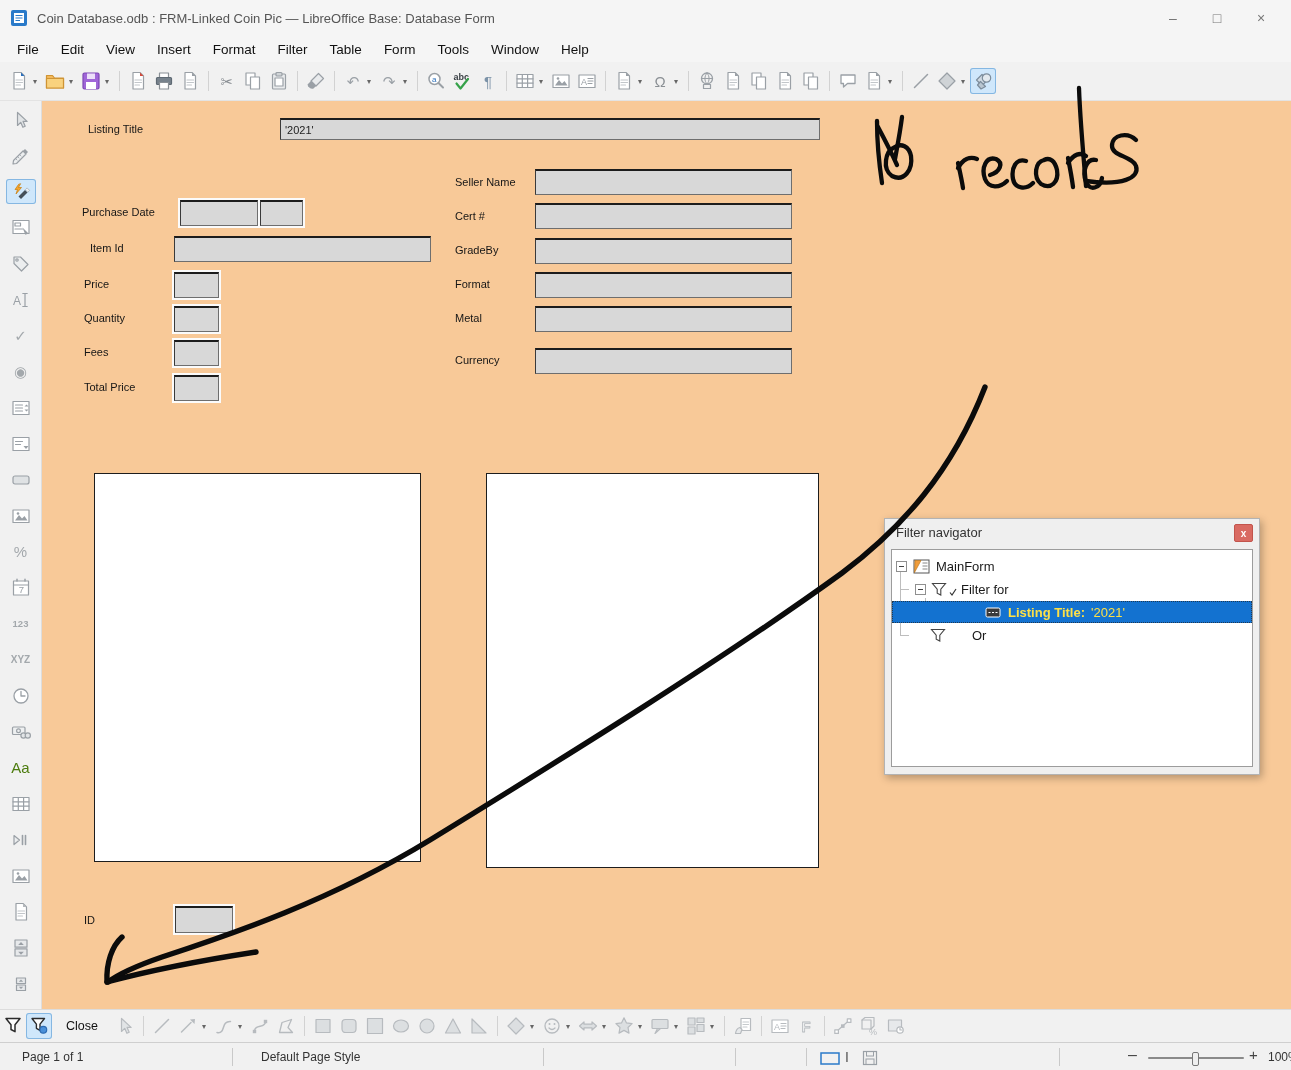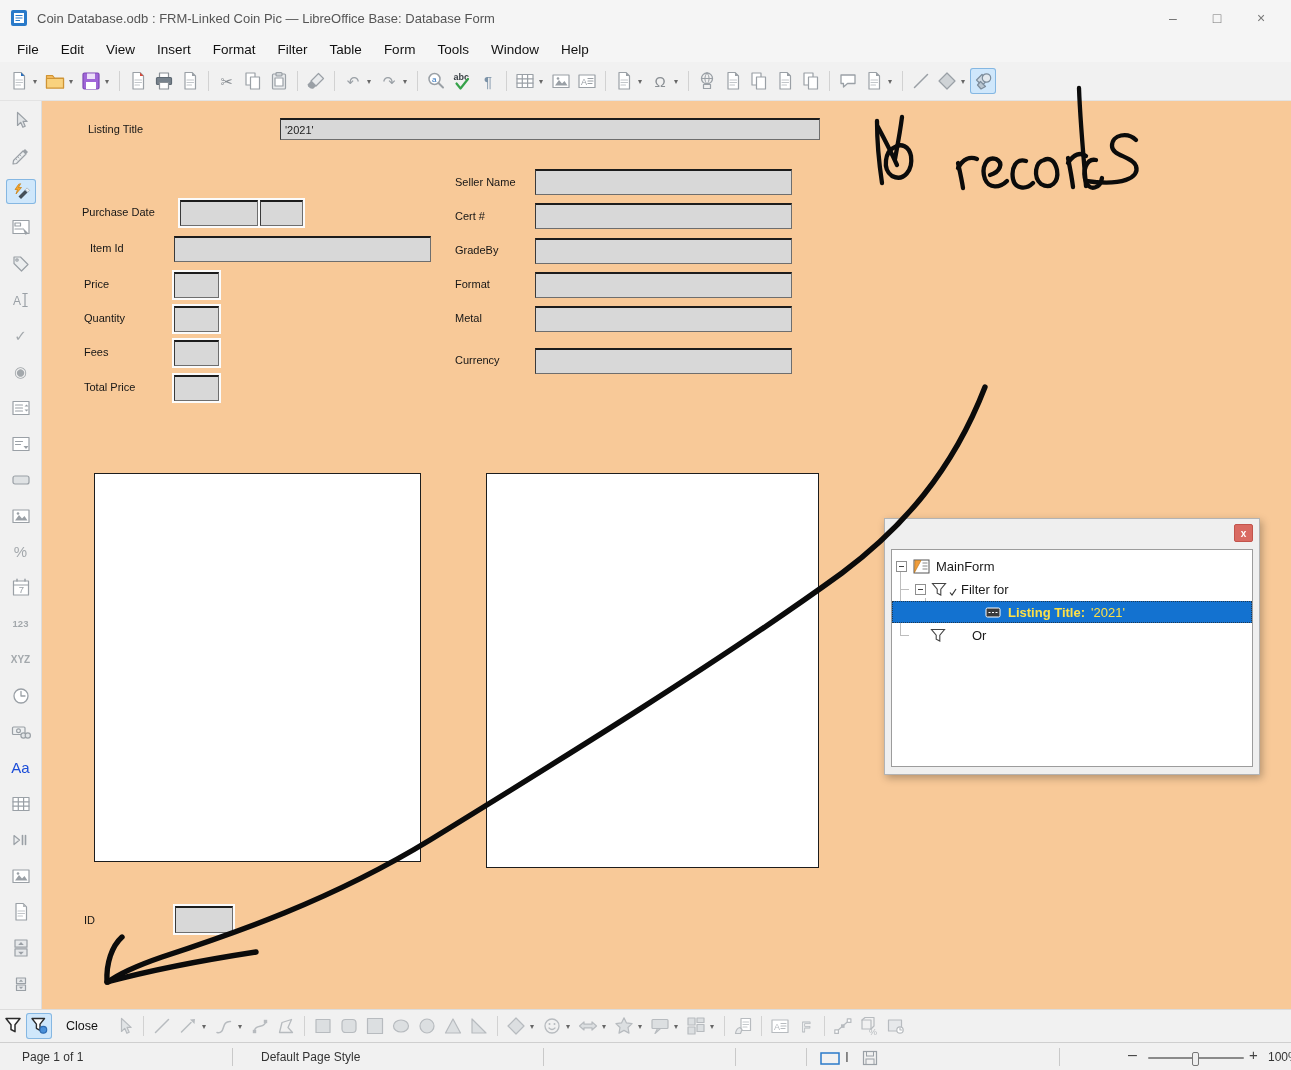--- a/index.html
+++ b/index.html
@@ -388,21 +388,21 @@
       </span>
       <span class="tbi">
         <svg viewBox="0 0 22 22" width="22" height="22" fill="none" stroke-linecap="round" stroke-linejoin="round" stroke-width="1.2">
           <rect x="2.5" y="6" width="12.5" height="7.5" rx="1" fill="#eef0f1" stroke="#9aa0a6"></rect>
           <circle cx="8.5" cy="9.7" r="1.9" stroke="#9aa0a6"></circle>
           <circle cx="13.5" cy="14.5" r="2.6" fill="#e2e5e7" stroke="#9aa0a6"></circle>
           <circle cx="17.8" cy="14.5" r="2.6" fill="#e2e5e7" stroke="#9aa0a6"></circle>
         </svg>
       </span>
       <span class="tbi">
-        <span class="glyph" style="color:#1d4ed8;">Aa</span>
+        <span class="glyph" style="color:#4d7c0f;">Aa</span>
       </span>
       <span class="tbi">
         <svg viewBox="0 0 22 22" width="22" height="22" fill="none" stroke-linecap="round" stroke-linejoin="round" stroke-width="1.2">
           <rect x="3" y="4.5" width="16" height="13" fill="#fff" stroke="#9aa0a6"></rect>
           <path d="M3 8.8h16M3 13.1h16M8.3 4.5v13M13.6 4.5v13" stroke="#9aa0a6"></path>
         </svg>
       </span>
       <span class="tbi">
         <svg viewBox="0 0 22 22" width="22" height="22" fill="none" stroke-linecap="round" stroke-linejoin="round" stroke-width="1.2">
           <path d="M4 6.5l5.5 4.5L4 15.5z" fill="#eceeef" stroke="#9aa0a6"></path>
@@ -483,20 +483,21 @@
     <div class="flabel" style="left:42px;top:280px">Total Price</div>
     <div class="ffield halo" style="left:132px;top:274px;width:45px;height:26px"></div>
 
     <div class="imgbox" style="left:52px;top:372px;width:327px;height:389px"></div>
     <div class="imgbox" style="left:444px;top:372px;width:333px;height:395px"></div>
 
     <div class="flabel" style="left:42px;top:813px">ID</div>
     <div class="ffield halo" style="left:133px;top:805px;width:58px;height:27px"></div>
 
     <div class="fnwin">
+      <div class="fntitle">Filter navigator</div>
       <div class="fnclose">x</div>
       <div class="fnbody">
         <div class="tline" style="left:8px;top:22px;width:1px;height:64px"></div>
         <div class="tline" style="left:8px;top:39px;width:9px;height:1px"></div>
         <div class="tline" style="left:33px;top:48px;width:1px;height:14px"></div>
         <div class="tline" style="left:33px;top:62px;width:10px;height:1px"></div>
         <div class="tline" style="left:8px;top:85px;width:9px;height:1px"></div>
 
         <div class="trow" style="top:28px">
           <span class="exp" style="margin-left:23px"></span>

